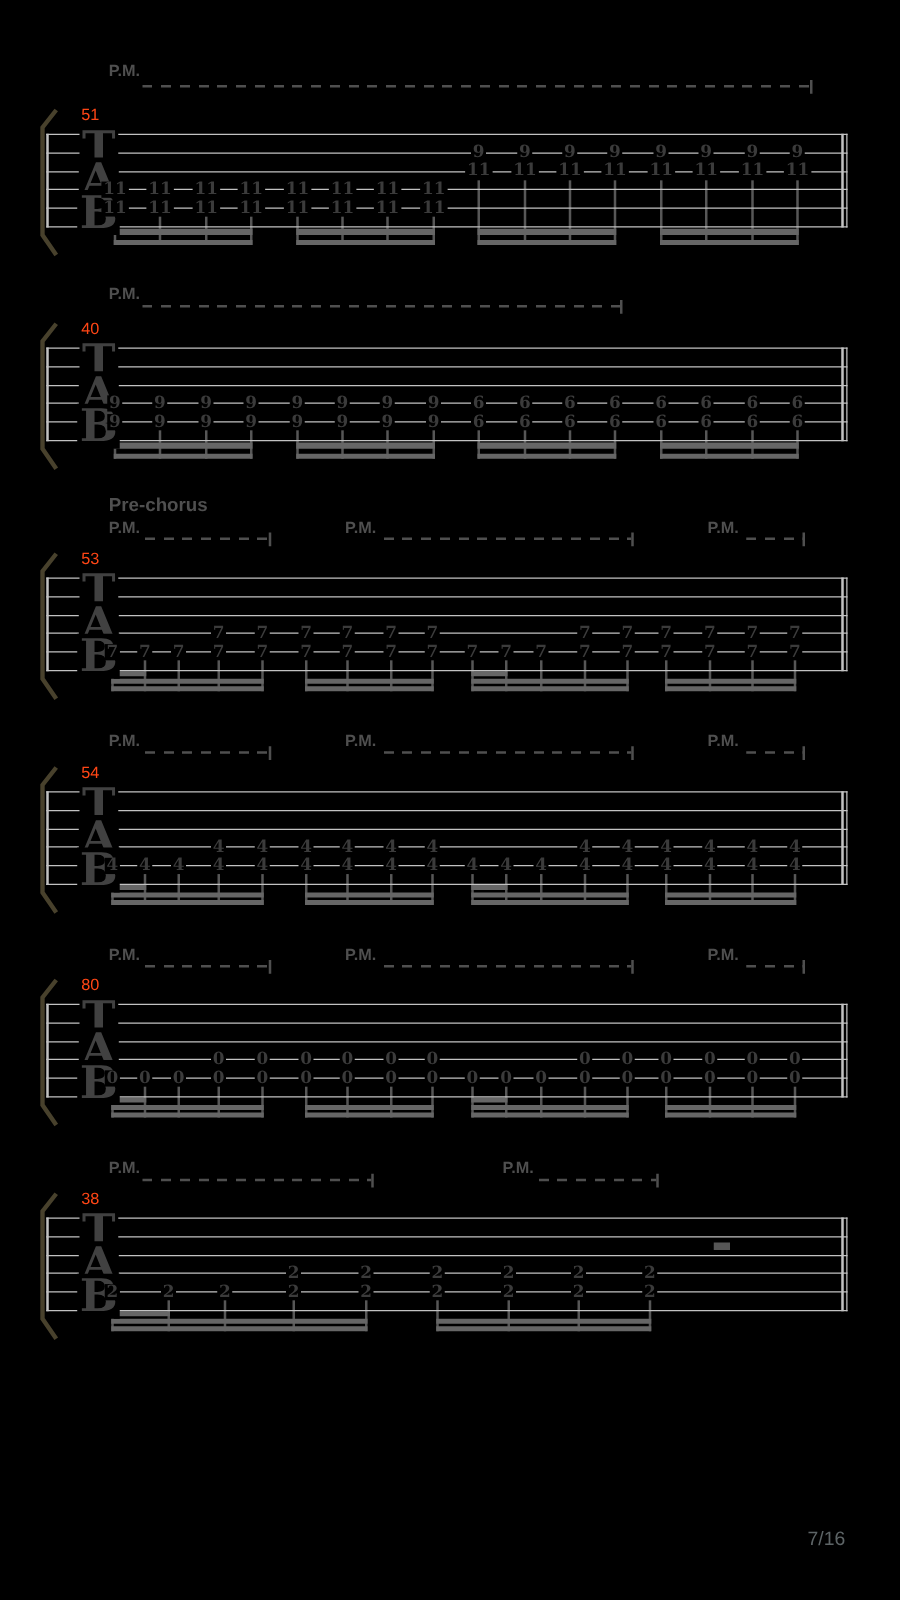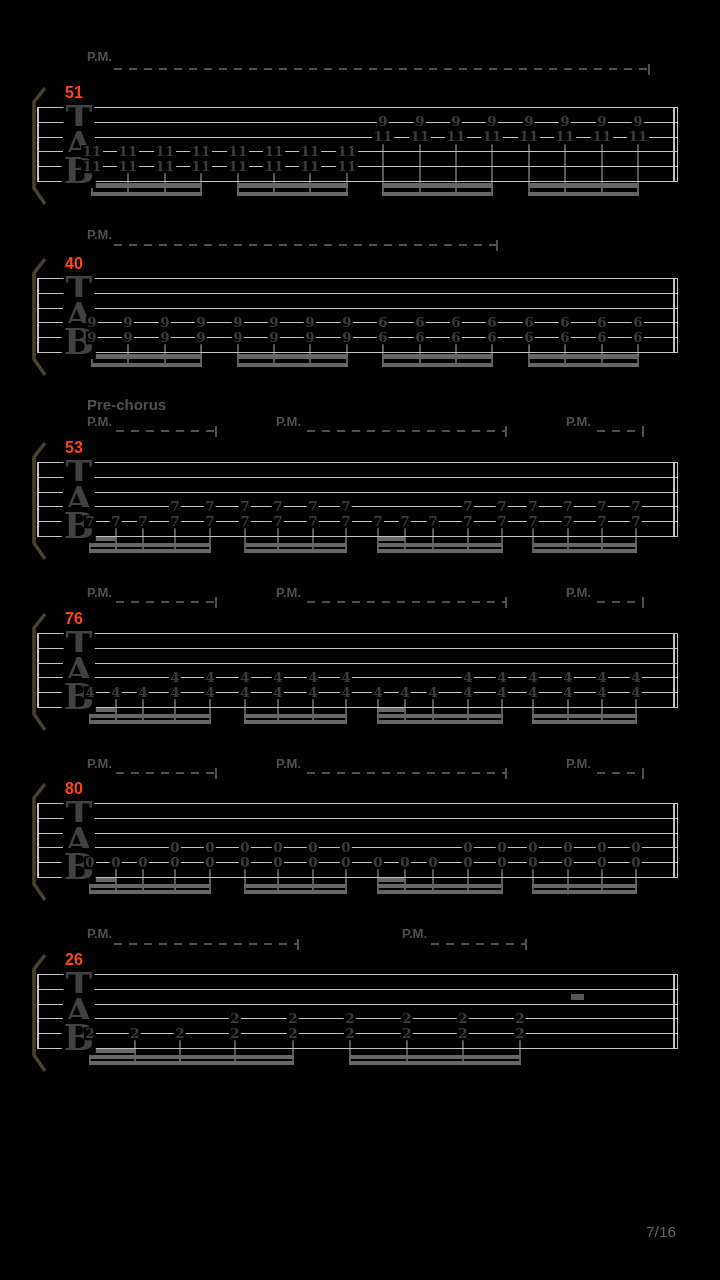--- a/index.html
+++ b/index.html
@@ -8,21 +8,21 @@
   .staff-line{position:absolute;height:1px;background:#c2c2c2;}
   .barline{position:absolute;background:#c2c2c2;}
   .stem{position:absolute;width:2px;background:#575757;}
   .beam-bar{position:absolute;background:#666666;}
   .fret{position:absolute;transform:translate(-50%,-50%);
         font-family:"DejaVu Serif",serif;font-weight:bold;font-size:13.5px;
         color:#3b3b3b;background:#000;padding:0 1.5px;line-height:1;z-index:4;}
   .clef-letter{position:absolute;transform:translate(-50%,-50%);
         font-family:"DejaVu Serif",serif;font-weight:bold;font-size:36px;
         color:#414141;background:#000;padding:0 2px;line-height:1;z-index:3;}
-  .measure-number{position:absolute;font-weight:bold;font-size:16px;color:#ff4615;line-height:1;}
+  .measure-number{position:absolute;font-weight:normal;font-size:13px;color:#ff4615;line-height:1;}
   .pm-label{position:absolute;font-weight:bold;font-size:13px;color:#4f4f4f;line-height:1;}
   .section-label{position:absolute;font-weight:bold;font-size:15px;color:#4f4f4f;line-height:1;}
   .pm-dashes{position:absolute;height:2px;
         background:repeating-linear-gradient(to right,#4f4f4f 0 8px,transparent 8px 15px);}
   .pm-tick{position:absolute;width:2px;height:11px;background:#4f4f4f;}
   .half-rest{position:absolute;background:#565656;}
   .page-indicator{position:absolute;left:646px;top:1223px;font-size:15.5px;color:#5d6466;}
 </style>
 </head>
 <body>
@@ -265,21 +265,21 @@
       <div class="fret" style="left: 636px; top: 521.7px;">7</div>
       <div class="pm-label" style="left: 87px; top: 586px;">P.M.</div>
       <div class="pm-dashes" style="left: 116px; top: 601px; width: 99px;"></div>
       <div class="pm-tick" style="left: 215px; top: 596.5px;"></div>
       <div class="pm-label" style="left: 276px; top: 586px;">P.M.</div>
       <div class="pm-dashes" style="left: 307px; top: 601px; width: 198px;"></div>
       <div class="pm-tick" style="left: 505px; top: 596.5px;"></div>
       <div class="pm-label" style="left: 566px; top: 586px;">P.M.</div>
       <div class="pm-dashes" style="left: 597px; top: 601px; width: 45px;"></div>
       <div class="pm-tick" style="left: 642px; top: 596.5px;"></div>
-      <div class="measure-number" style="left: 65px; top: 611px;">76</div>
+      <div class="measure-number" style="left: 65px; top: 611px;">54</div>
       <svg viewBox="0 0 22 118" style="position: absolute; left: 26px; top: 613px; width: 22px; height: 118px; overflow: visible;">
         <path d="M19 1 L8 15 L8 101 L19 117" stroke="#48412c" stroke-width="3.5" fill="none"></path>
       </svg>
       <div class="stem" style="left: 89px; top: 699.2px; height: 24.8px; background: rgb(87, 87, 87);"></div>
       <div class="stem" style="left: 115px; top: 699.2px; height: 24.8px; background: rgb(87, 87, 87);"></div>
       <div class="stem" style="left: 142px; top: 699.2px; height: 24.8px; background: rgb(87, 87, 87);"></div>
       <div class="stem" style="left: 174px; top: 699.2px; height: 24.8px; background: rgb(87, 87, 87);"></div>
       <div class="stem" style="left: 209px; top: 699.2px; height: 24.8px; background: rgb(87, 87, 87);"></div>
       <div class="beam-bar" style="left: 89px; top: 714px; width: 122px; height: 4.2px; background: rgb(102, 102, 102);"></div>
       <div class="beam-bar" style="left: 89px; top: 720px; width: 122px; height: 4.2px; background: rgb(102, 102, 102);"></div>
@@ -428,21 +428,21 @@
       <div class="fret" style="left: 602px; top: 847.9px;">0</div>
       <div class="fret" style="left: 602px; top: 862.7px;">0</div>
       <div class="fret" style="left: 636px; top: 847.9px;">0</div>
       <div class="fret" style="left: 636px; top: 862.7px;">0</div>
       <div class="pm-label" style="left: 87px; top: 927px;">P.M.</div>
       <div class="pm-dashes" style="left: 114px; top: 943px; width: 183px;"></div>
       <div class="pm-tick" style="left: 297px; top: 938.5px;"></div>
       <div class="pm-label" style="left: 402px; top: 927px;">P.M.</div>
       <div class="pm-dashes" style="left: 431px; top: 943px; width: 94px;"></div>
       <div class="pm-tick" style="left: 525px; top: 938.5px;"></div>
-      <div class="measure-number" style="left: 65px; top: 952px;">26</div>
+      <div class="measure-number" style="left: 65px; top: 952px;">38</div>
       <svg viewBox="0 0 22 118" style="position: absolute; left: 26px; top: 954px; width: 22px; height: 118px; overflow: visible;">
         <path d="M19 1 L8 15 L8 101 L19 117" stroke="#48412c" stroke-width="3.5" fill="none"></path>
       </svg>
       <div class="stem" style="left: 89px; top: 1040.2px; height: 24.8px; background: rgb(87, 87, 87);"></div>
       <div class="stem" style="left: 134px; top: 1040.2px; height: 24.8px; background: rgb(87, 87, 87);"></div>
       <div class="stem" style="left: 179px; top: 1040.2px; height: 24.8px; background: rgb(87, 87, 87);"></div>
       <div class="stem" style="left: 234px; top: 1040.2px; height: 24.8px; background: rgb(87, 87, 87);"></div>
       <div class="stem" style="left: 292px; top: 1040.2px; height: 24.8px; background: rgb(87, 87, 87);"></div>
       <div class="beam-bar" style="left: 89px; top: 1055px; width: 205px; height: 4.2px; background: rgb(102, 102, 102);"></div>
       <div class="beam-bar" style="left: 89px; top: 1061px; width: 205px; height: 4.2px; background: rgb(102, 102, 102);"></div>

